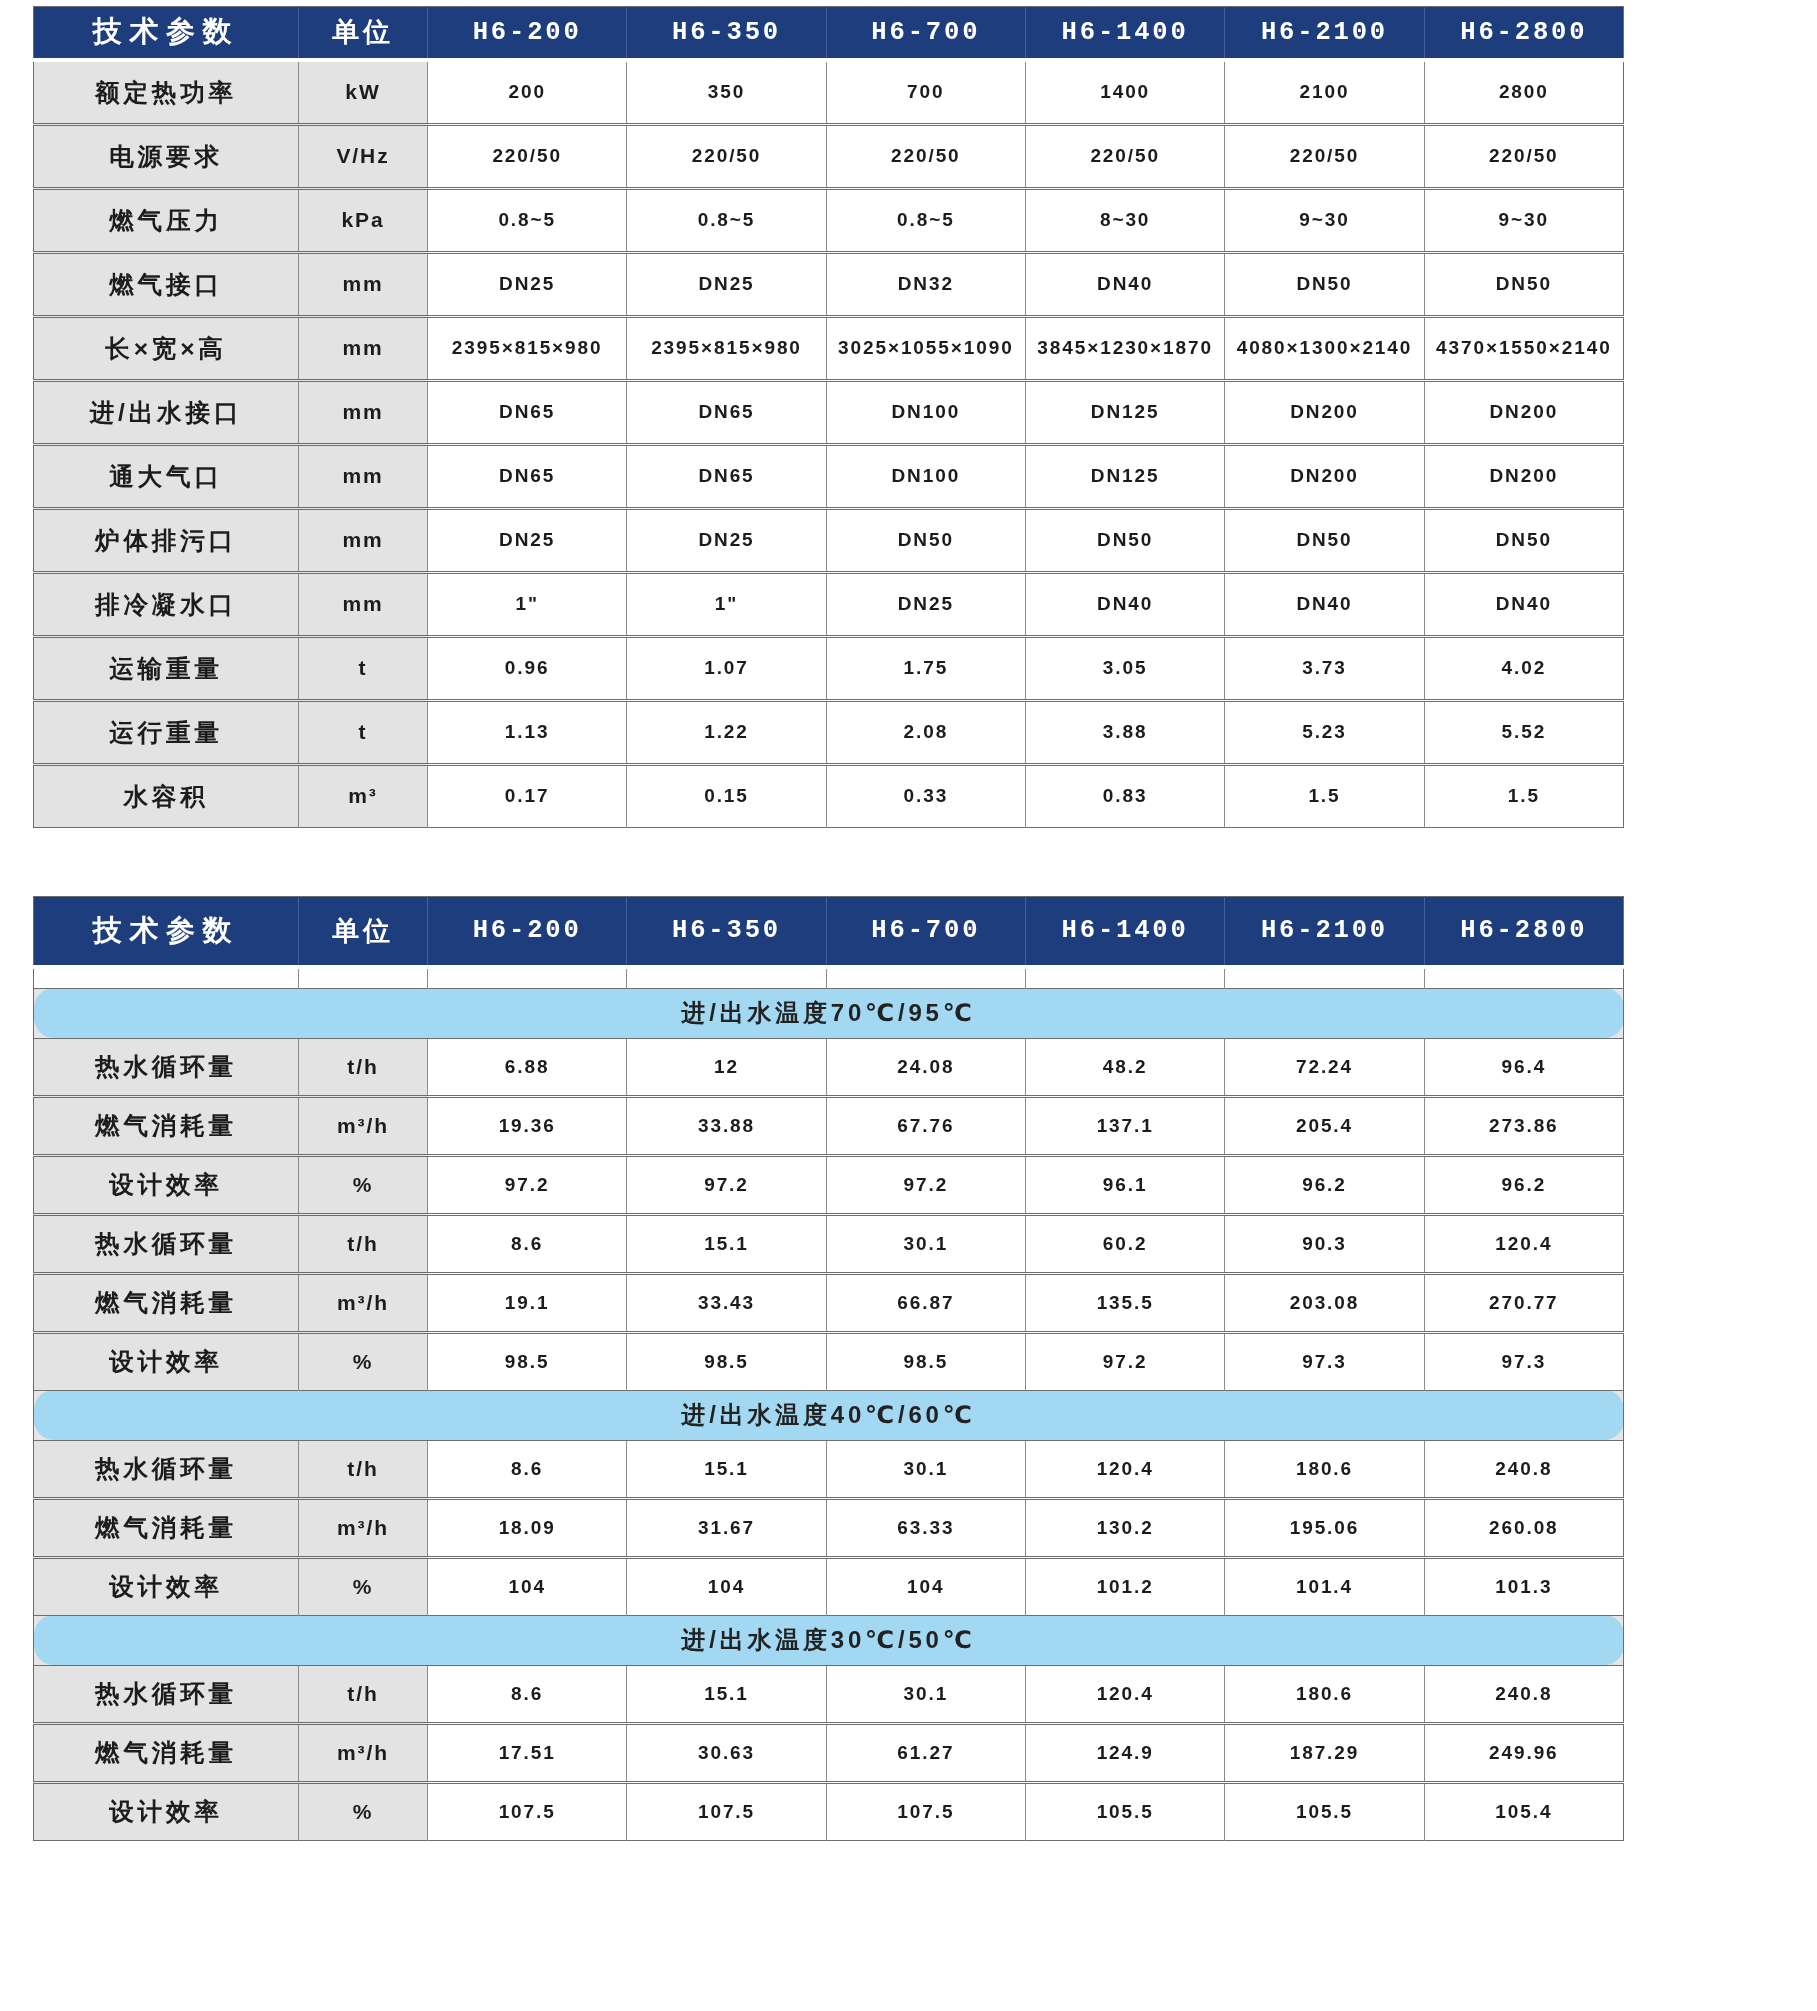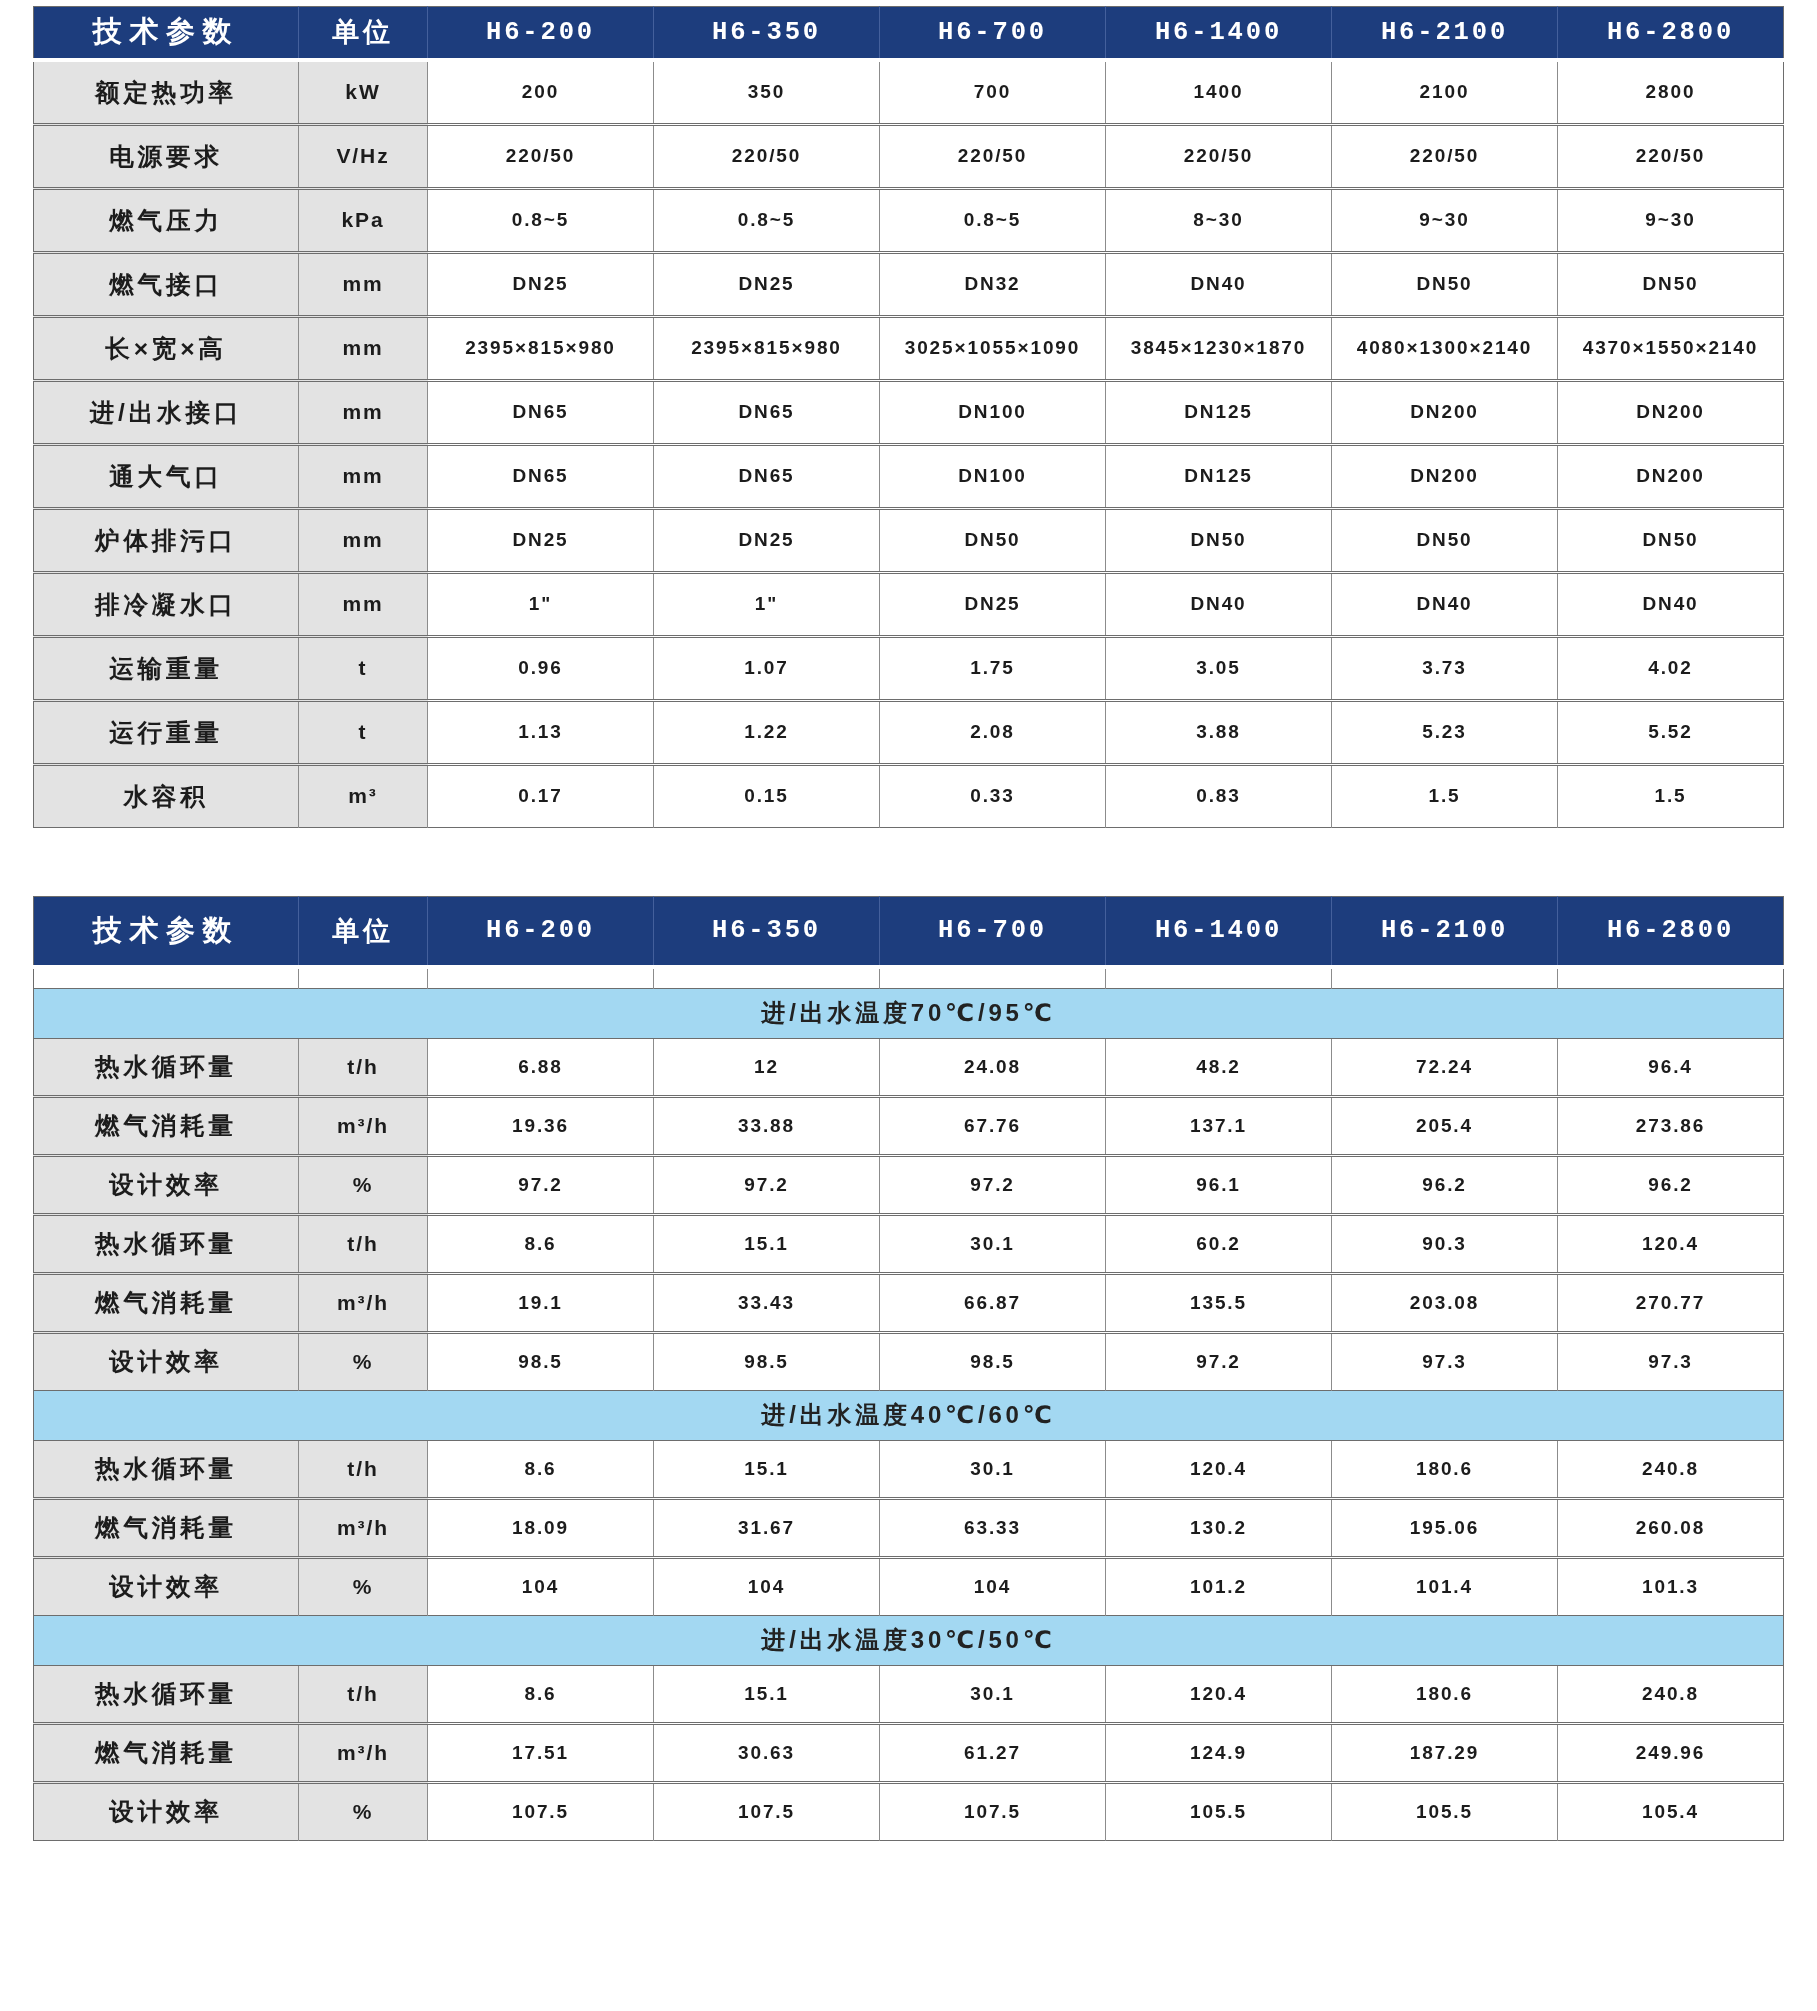--- a/index.html
+++ b/index.html
@@ -8,21 +8,21 @@
     background: #ffffff;
     width: 1817px;
     height: 2012px;
     overflow: hidden;
     font-family: "Liberation Sans", "DejaVu Sans", sans-serif;
   }
   .page {
     padding: 5.7px 33px 0 33px;
   }
   table.spec {
-    width: 1751px;
+    width: 1591px;
     border-collapse: collapse;
     table-layout: fixed;
     border: 1.9px solid #6d6d6d;
     background: #e5e5e5;
   }
   col.c-lab  { width: 265px; }
   col.c-unit { width: 129px; }
 
   
   table.spec thead th {
@@ -84,21 +84,21 @@
   }
   tr.band-row td {
     background: #a3d8f2;
     height: 47px;
     font-size: 24px;
     font-weight: 700;
     color: #222222;
     letter-spacing: 3.8px;
     border-left: none;
   }
-  table.t2 tbody tr.band-row td { border-top: 0.9px solid #6d6d6d; }
+  table.t2 tbody tr.band-row td { border-top: 0.9px solid #6d6d6d; border-radius: 20px; }
   table.t2 tbody tr.band-row + tr td { border-top: 0.9px solid #6d6d6d; }
 </style>
 </head>
 <body>
 
 <div class="page">
 
   <table class="spec t1">
     <colgroup>
       <col class="c-lab">

